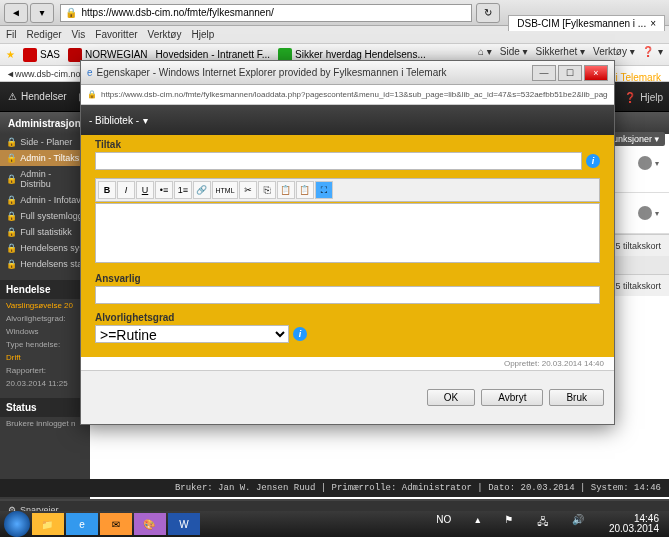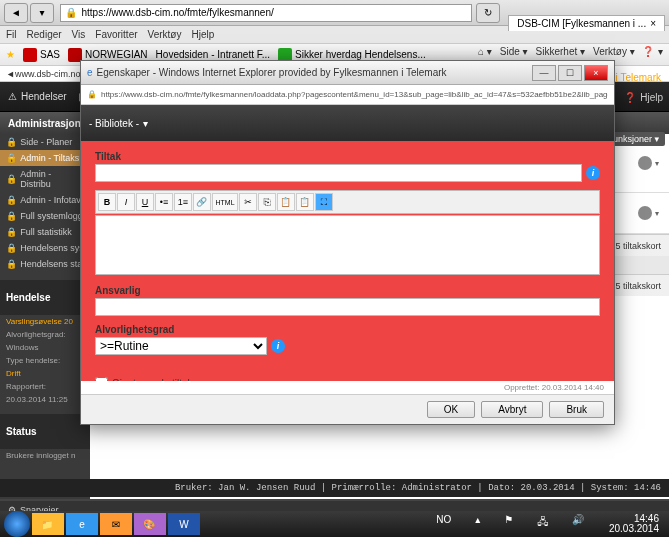--- a/index.html
+++ b/index.html
@@ -26,21 +26,21 @@
 
 .app-header { background: linear-gradient(#2a2a2a, #1a1a1a); height: 30px; display: flex; align-items: center; padding: 0 8px; gap: 12px; color: #ddd; font-size: 10px; border-bottom: 1px solid #000; }
 .app-header-item { display: flex; align-items: center; gap: 4px; cursor: pointer; }
 
 .app-subheader { background: linear-gradient(#555, #3a3a3a); height: 22px; display: flex; align-items: center; padding: 0 8px; color: #fff; font-size: 10px; font-weight: bold; }
 
 .main-layout { display: flex; height: 365px; background: #222; }
 .sidebar { width: 90px; background: #3a3a3a; display: flex; flex-direction: column; }
 .sidebar-item { padding: 3px 6px; color: #ccc; font-size: 9px; cursor: pointer; display: flex; align-items: center; gap: 3px; }
 .sidebar-item.active { background: #b84; color: #fff; }
-.sidebar-section-title { padding: 12px 6px; color: #fff; font-weight: bold; font-size: 10px; background: #2a2a2a; margin-top: 8px; }
+.sidebar-section-title { padding: 4px 6px; color: #fff; font-weight: bold; font-size: 10px; background: #2a2a2a; margin-top: 8px; }
 .sidebar-info { padding: 2px 6px; color: #aaa; font-size: 8px; }
 .sidebar-info .orange { color: #fa0; }
 .content-area { flex: 1; background: #fff; display: flex; flex-direction: column; position: relative; }
 
 .content-row { display: flex; align-items: center; padding: 6px 10px; border-bottom: 1px solid #ddd; font-size: 9px; }
 .content-row .checkbox { margin-right: 6px; }
 .content-row-title { font-weight: bold; color: #444; }
 .content-row-sub { color: #888; font-size: 8px; }
 .sjekkliste { margin-left: auto; color: #888; font-size: 9px; margin-right: 30px; }
 .gear { width: 14px; height: 14px; background: #888; border-radius: 50%; }
@@ -62,33 +62,33 @@
 .taskbar-right { margin-left: auto; display: flex; align-items: flex-start; color: #fff; font-size: 10px; gap: 24px; padding-right: 6px; }
 
 
 .modal-backdrop { position: absolute; top: 60px; left: 80px; width: 535px; height: 365px; background: #fff; border: 1px solid #666; box-shadow: 0 4px 20px rgba(0,0,0,0.5); z-index: 100; display: flex; flex-direction: column; }
 .modal-title-bar { background: linear-gradient(#f8f8f8, #d8d8d8); height: 24px; display: flex; align-items: center; padding: 0 6px; font-size: 10px; color: #333; border-bottom: 1px solid #aaa; }
 .modal-title-bar .win-buttons { margin-left: auto; display: flex; gap: 2px; }
 .win-btn { width: 24px; height: 16px; background: #e0e0e0; border: 1px solid #999; display: flex; align-items: center; justify-content: center; font-size: 9px; cursor: pointer; }
 .win-btn.close { background: linear-gradient(#f66, #c00); color: #fff; }
 .modal-url { background: #fff; border-bottom: 1px solid #ccc; height: 20px; display: flex; align-items: center; padding: 0 6px; font-size: 8px; color: #555; }
 .modal-url .lock { color: #393; margin-right: 4px; }
-.modal-tabs { background: linear-gradient(#444, #2a2a2a); height: 36px; display: flex; align-items: center; padding: 0 8px; color: #fff; font-size: 10px; }
-.modal-body { flex: 1; padding: 10px 14px; overflow: auto; background: #ef4444; display: flex; gap: 20px; }
+.modal-tabs { background: linear-gradient(#444, #2a2a2a); height: 30px; display: flex; align-items: center; padding: 0 8px; color: #fff; font-size: 10px; }
+.modal-body { flex: 1; padding: 4px 14px; overflow: auto; background: #eab308; display: flex; gap: 20px; }
 .modal-left { flex: 1; }
 .modal-right { width: 210px; }
 .form-label { font-weight: bold; font-size: 10px; color: #333; margin-bottom: 2px; display: block; }
 .form-input { width: 100%; border: 1px solid #bbb; height: 18px; padding: 0 4px; font-size: 10px; margin-bottom: 8px; background: #fff; }
 .form-input.rich { height: 60px; resize: none; }
 .rich-toolbar { display: flex; gap: 1px; margin-bottom: 1px; border: 1px solid #bbb; background: #f0f0f0; padding: 2px; flex-wrap: wrap; }
 .rich-btn { width: 18px; height: 18px; background: #f8f8f8; border: 1px solid #ccc; display: flex; align-items: center; justify-content: center; font-size: 9px; cursor: pointer; }
 .info-icon { display: inline-flex; width: 14px; height: 14px; background: #29f; color: #fff; border-radius: 50%; align-items: center; justify-content: center; font-size: 9px; font-weight: bold; font-style: italic; margin-left: 4px; }
-.form-select { width: 172px; border: 1px solid #bbb; height: 18px; font-size: 12px; background: #fff; }
+.form-select { width: 194px; border: 1px solid #bbb; height: 18px; font-size: 14px; background: #fff; }
 .checkbox-row { display: flex; align-items: center; gap: 4px; font-size: 10px; color: #333; margin-top: 22px; }
-.modal-footer { background: #f0f0f0; border-top: 1px solid #ccc; padding: 6px 10px; display: flex; justify-content: flex-end; gap: 6px; }
+.modal-footer { background: #f0f0f0; border-top: 1px solid #ccc; padding: 18px 10px; display: flex; justify-content: flex-end; gap: 6px; }
 .modal-btn { background: linear-gradient(#f8f8f8, #e0e0e0); border: 1px solid #999; padding: 2px 16px; font-size: 10px; cursor: pointer; border-radius: 2px; }
 .modal-status { font-size: 8px; color: #888; text-align: right; padding: 2px 10px; }
 
 .app-brand { position: absolute; right: 8px; top: 72px; color: #fa0; font-size: 10px; z-index: 50; }
 .tab-active { background: #fff; border: 1px solid #aaa; border-bottom: none; padding: 2px 8px; display: flex; align-items: center; gap: 4px;}
 
 .funksjoner-btn { position:absolute; right: 4px; top: 132px; background: #555; color:#fff; font-size:9px; padding:2px 6px; border-radius:2px; z-index:40; cursor:pointer; display:flex; align-items:center; gap:3px;}
 .hjelp-top { position:absolute; right: 6px; top: 92px; color:#ccc; font-size:10px; z-index:40; display:flex; align-items:center; gap:3px; cursor:pointer;}
 </style>
 </head>

